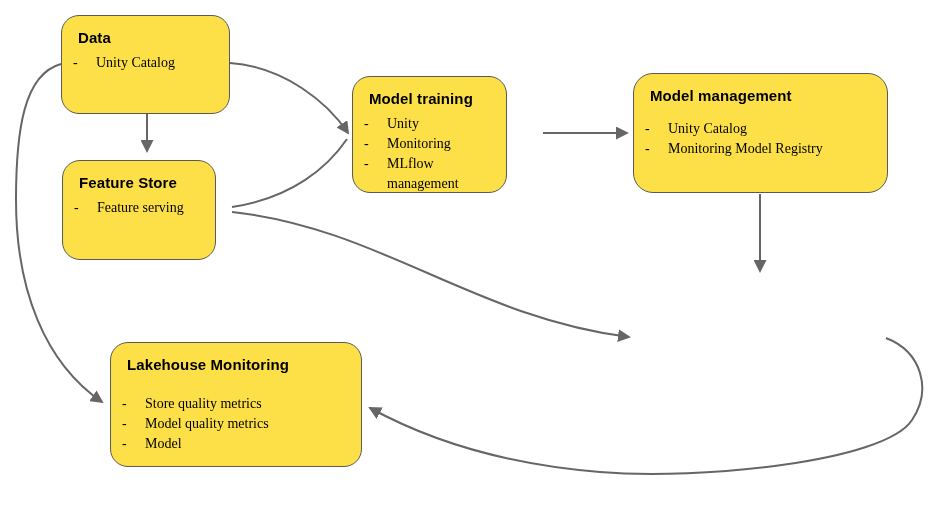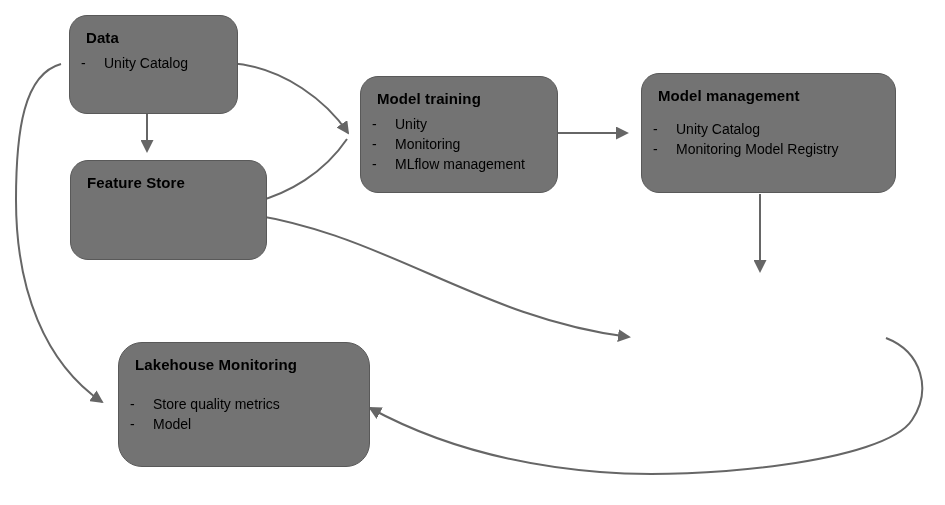--- a/index.html
+++ b/index.html
@@ -18,58 +18,58 @@
   .edges {
     position: absolute;
     left: 0;
     top: 0;
     width: 945px;
     height: 505px;
   }
   .node {
     position: absolute;
     box-sizing: border-box;
-    background: #737373;
+    background: #fde047;
     border: 1.6px solid #595959;
     border-radius: 18px;
     padding: 13px 10px 8px 16px;
     color: #000000;
-    margin-left: 8px;
   }
   .node-title {
     font-size: 15px;
     font-weight: bold;
     letter-spacing: 0.1px;
   }
   .node-items {
     list-style: none;
     margin: 0;
     padding: 0 0 0 0;
     margin-left: -5px;
     font-size: 14px;
     line-height: 20px;
+    font-family: Liberation Serif, serif;
   }
   .node-items li {
     display: flex;
   }
   .node-items li::before {
     content: "-";
     width: 23px;
     flex: 0 0 23px;
   }
   .gap-sm .node-items { margin-top: 7px; }
   .gap-md .node-items { margin-top: 15px; }
   .gap-lg .node-items { margin-top: 21px; }
 
   .node--data                { left: 61px;  top: 15px;  width: 169px; height: 99px;  }
-  .node--feature-store       { left: 62px;  top: 160px; width: 197px; height: 100px; }
-  .node--model-training      { left: 352px; top: 76px;  width: 198px; height: 117px; }
-  .node--model-management    { left: 633px; top: 73px;  width: 255px; height: 120px; }
+  .node--feature-store       { left: 62px;  top: 160px; width: 154px; height: 100px; }
+  .node--model-training      { left: 352px; top: 76px;  width: 155px; height: 117px; }
+  .node--model-management    { left: 633px; top: 73px;  width: 255px; height: 120px; border-radius: 20px; }
   .node--production          { left: 635px; top: 277px; width: 251px; height: 120px; }
-  .node--lakehouse-monitoring{ left: 110px; top: 342px; width: 252px; height: 125px; border-radius: 24px; }
+  .node--lakehouse-monitoring{ left: 110px; top: 342px; width: 252px; height: 125px; }
 </style>
 </head>
 <body>
 
 <div class="canvas">
 
   <svg class="edges" viewBox="0 0 945 505" xmlns="http://www.w3.org/2000/svg">
     <defs>
       <marker id="arrow" viewBox="0 0 10 10" refX="8.5" refY="5" markerWidth="6.5" markerHeight="6.5" orient="auto-start-reverse">
         <path d="M0,0 L10,5 L0,10 z" fill="#666666"></path>
@@ -89,20 +89,23 @@
 
   <div class="node node--data gap-sm">
     <div class="node-title">Data</div>
     <ul class="node-items">
         <li>Unity Catalog</li>
       </ul>
   </div>
 
   <div class="node node--feature-store gap-sm">
     <div class="node-title">Feature Store</div>
+    <ul class="node-items">
+        <li>Feature serving</li>
+      </ul>
   </div>
 
   <div class="node node--model-training gap-sm">
     <div class="node-title">Model training</div>
     <ul class="node-items">
         <li>Unity</li>
         <li>Monitoring</li>
         <li>MLflow management</li>
       </ul>
   </div>
@@ -113,17 +116,18 @@
         <li>Unity Catalog</li>
         <li>Monitoring Model Registry</li>
       </ul>
   </div>
 
 
   <div class="node node--lakehouse-monitoring gap-lg">
     <div class="node-title">Lakehouse Monitoring</div>
     <ul class="node-items">
         <li>Store quality metrics</li>
+        <li>Model quality metrics</li>
         <li>Model</li>
       </ul>
   </div>
 
 </div>
 
 </body></html>

